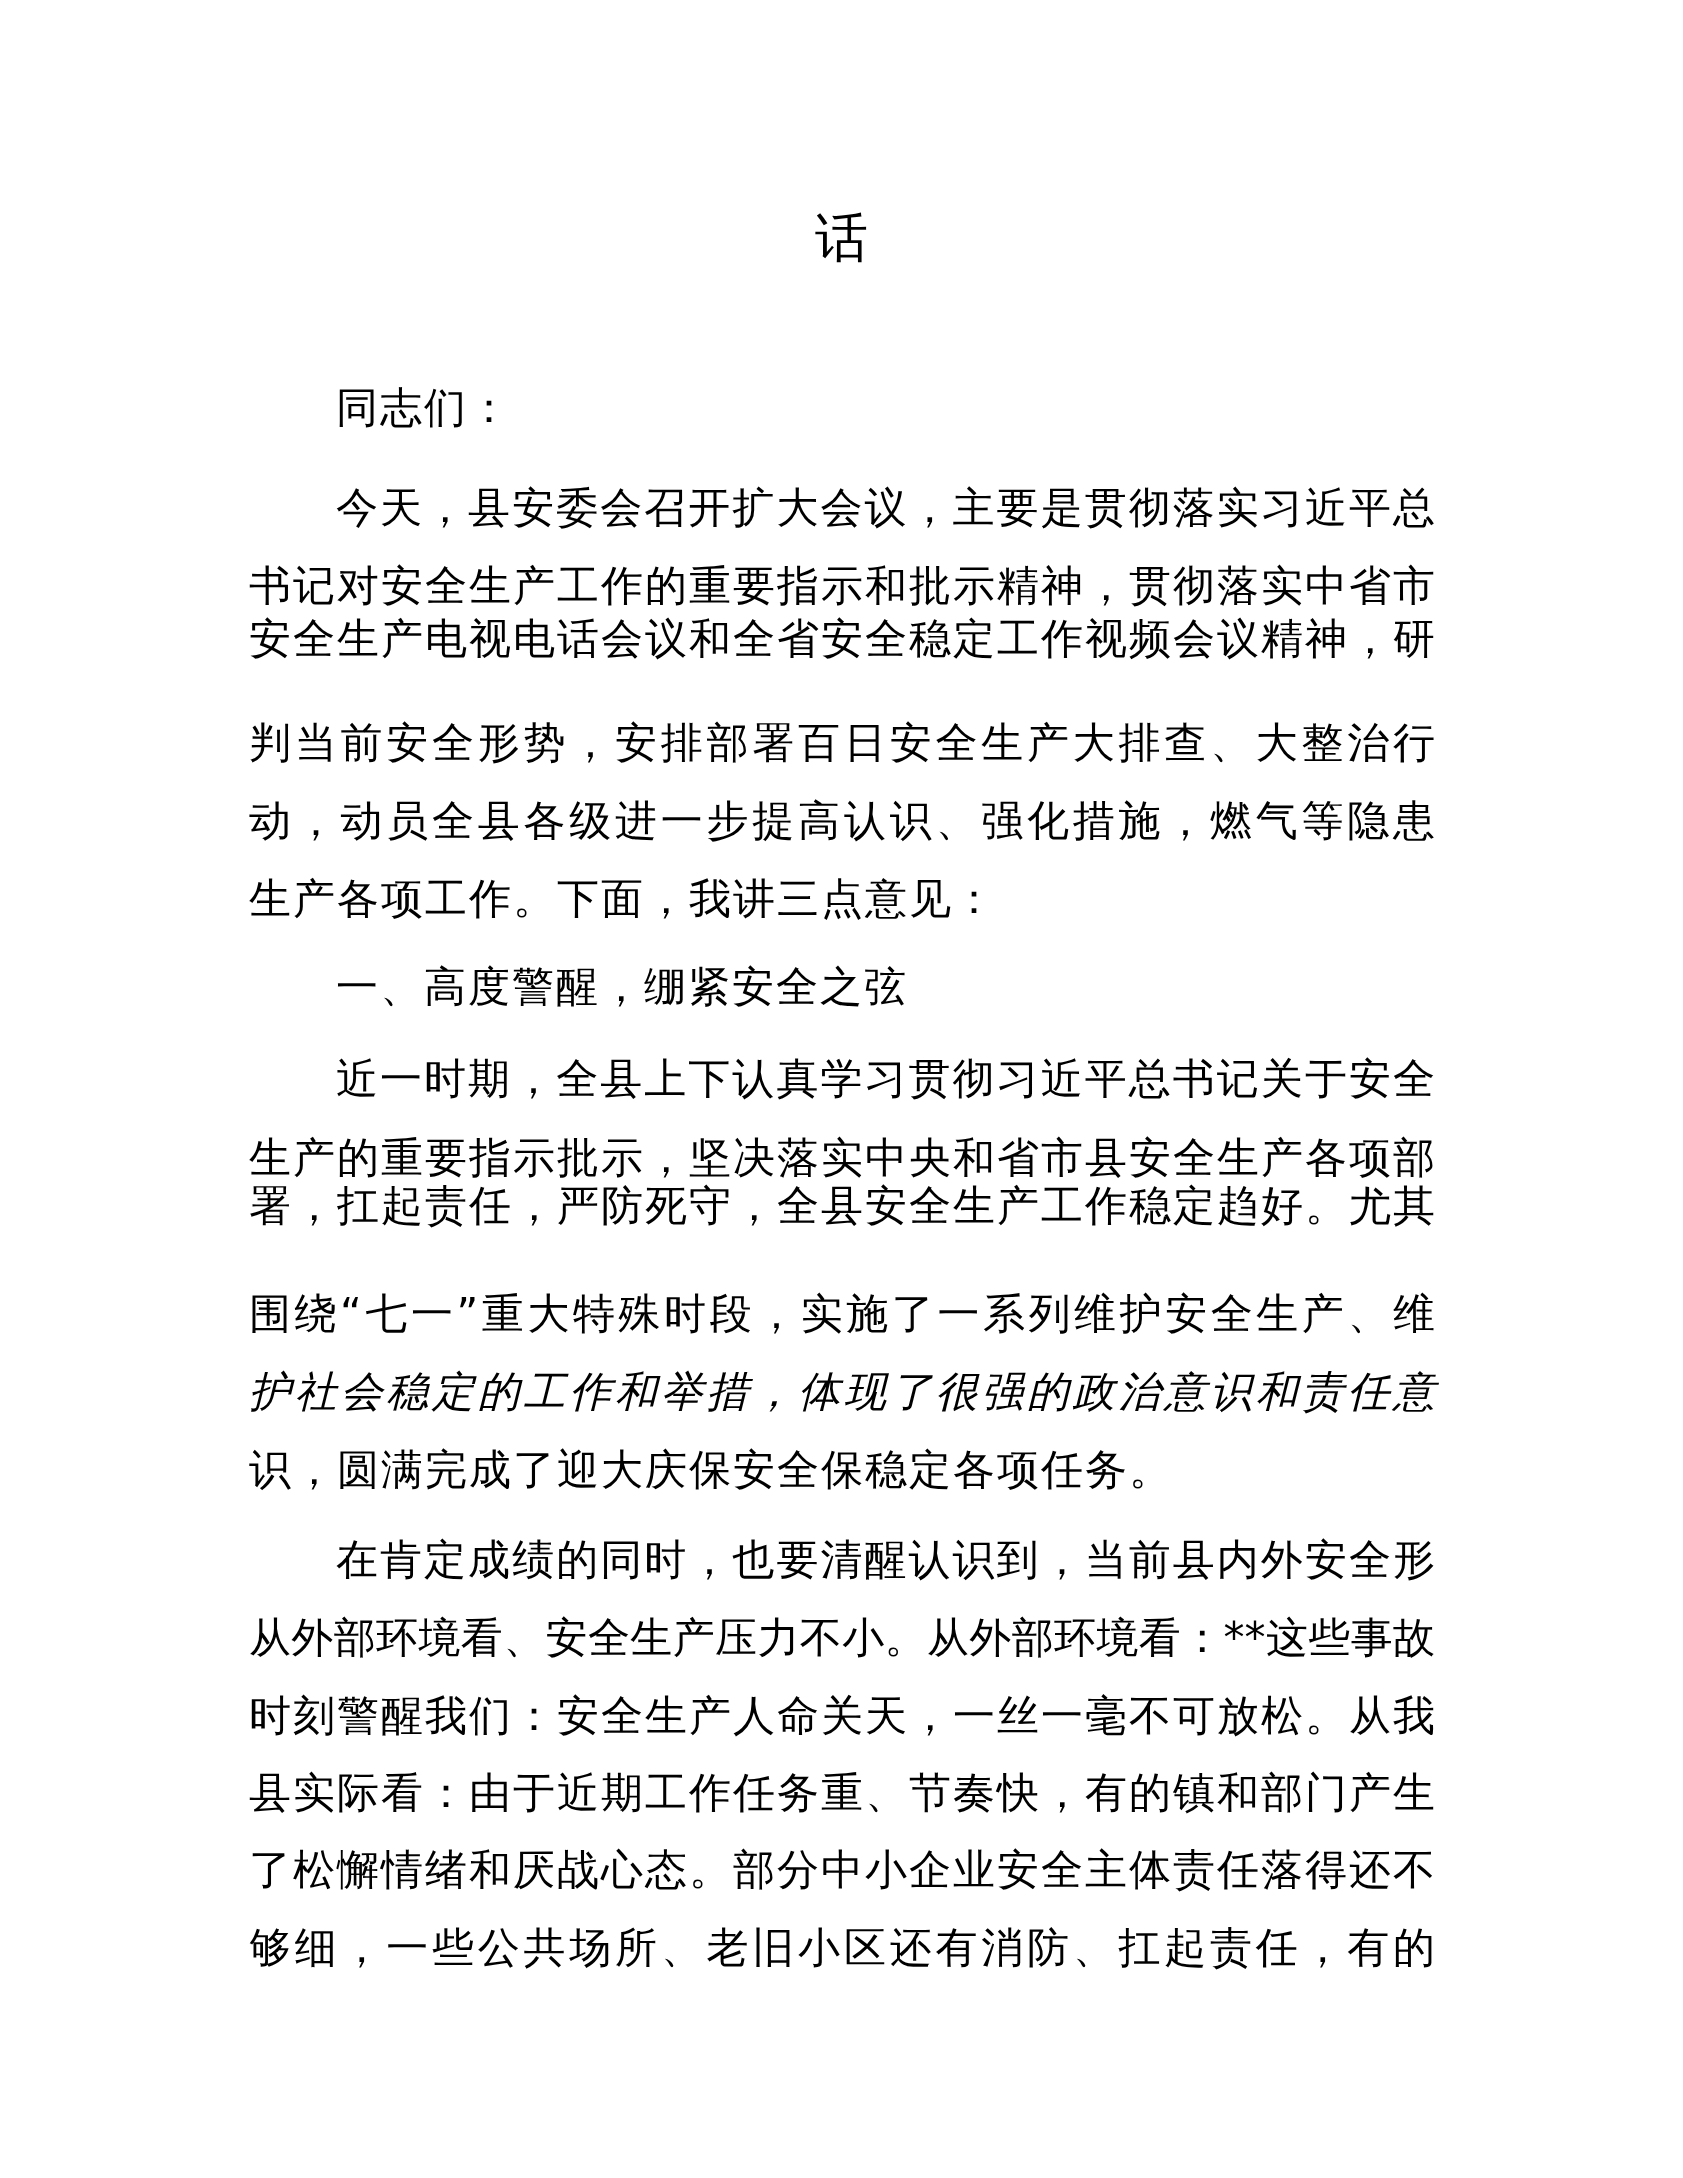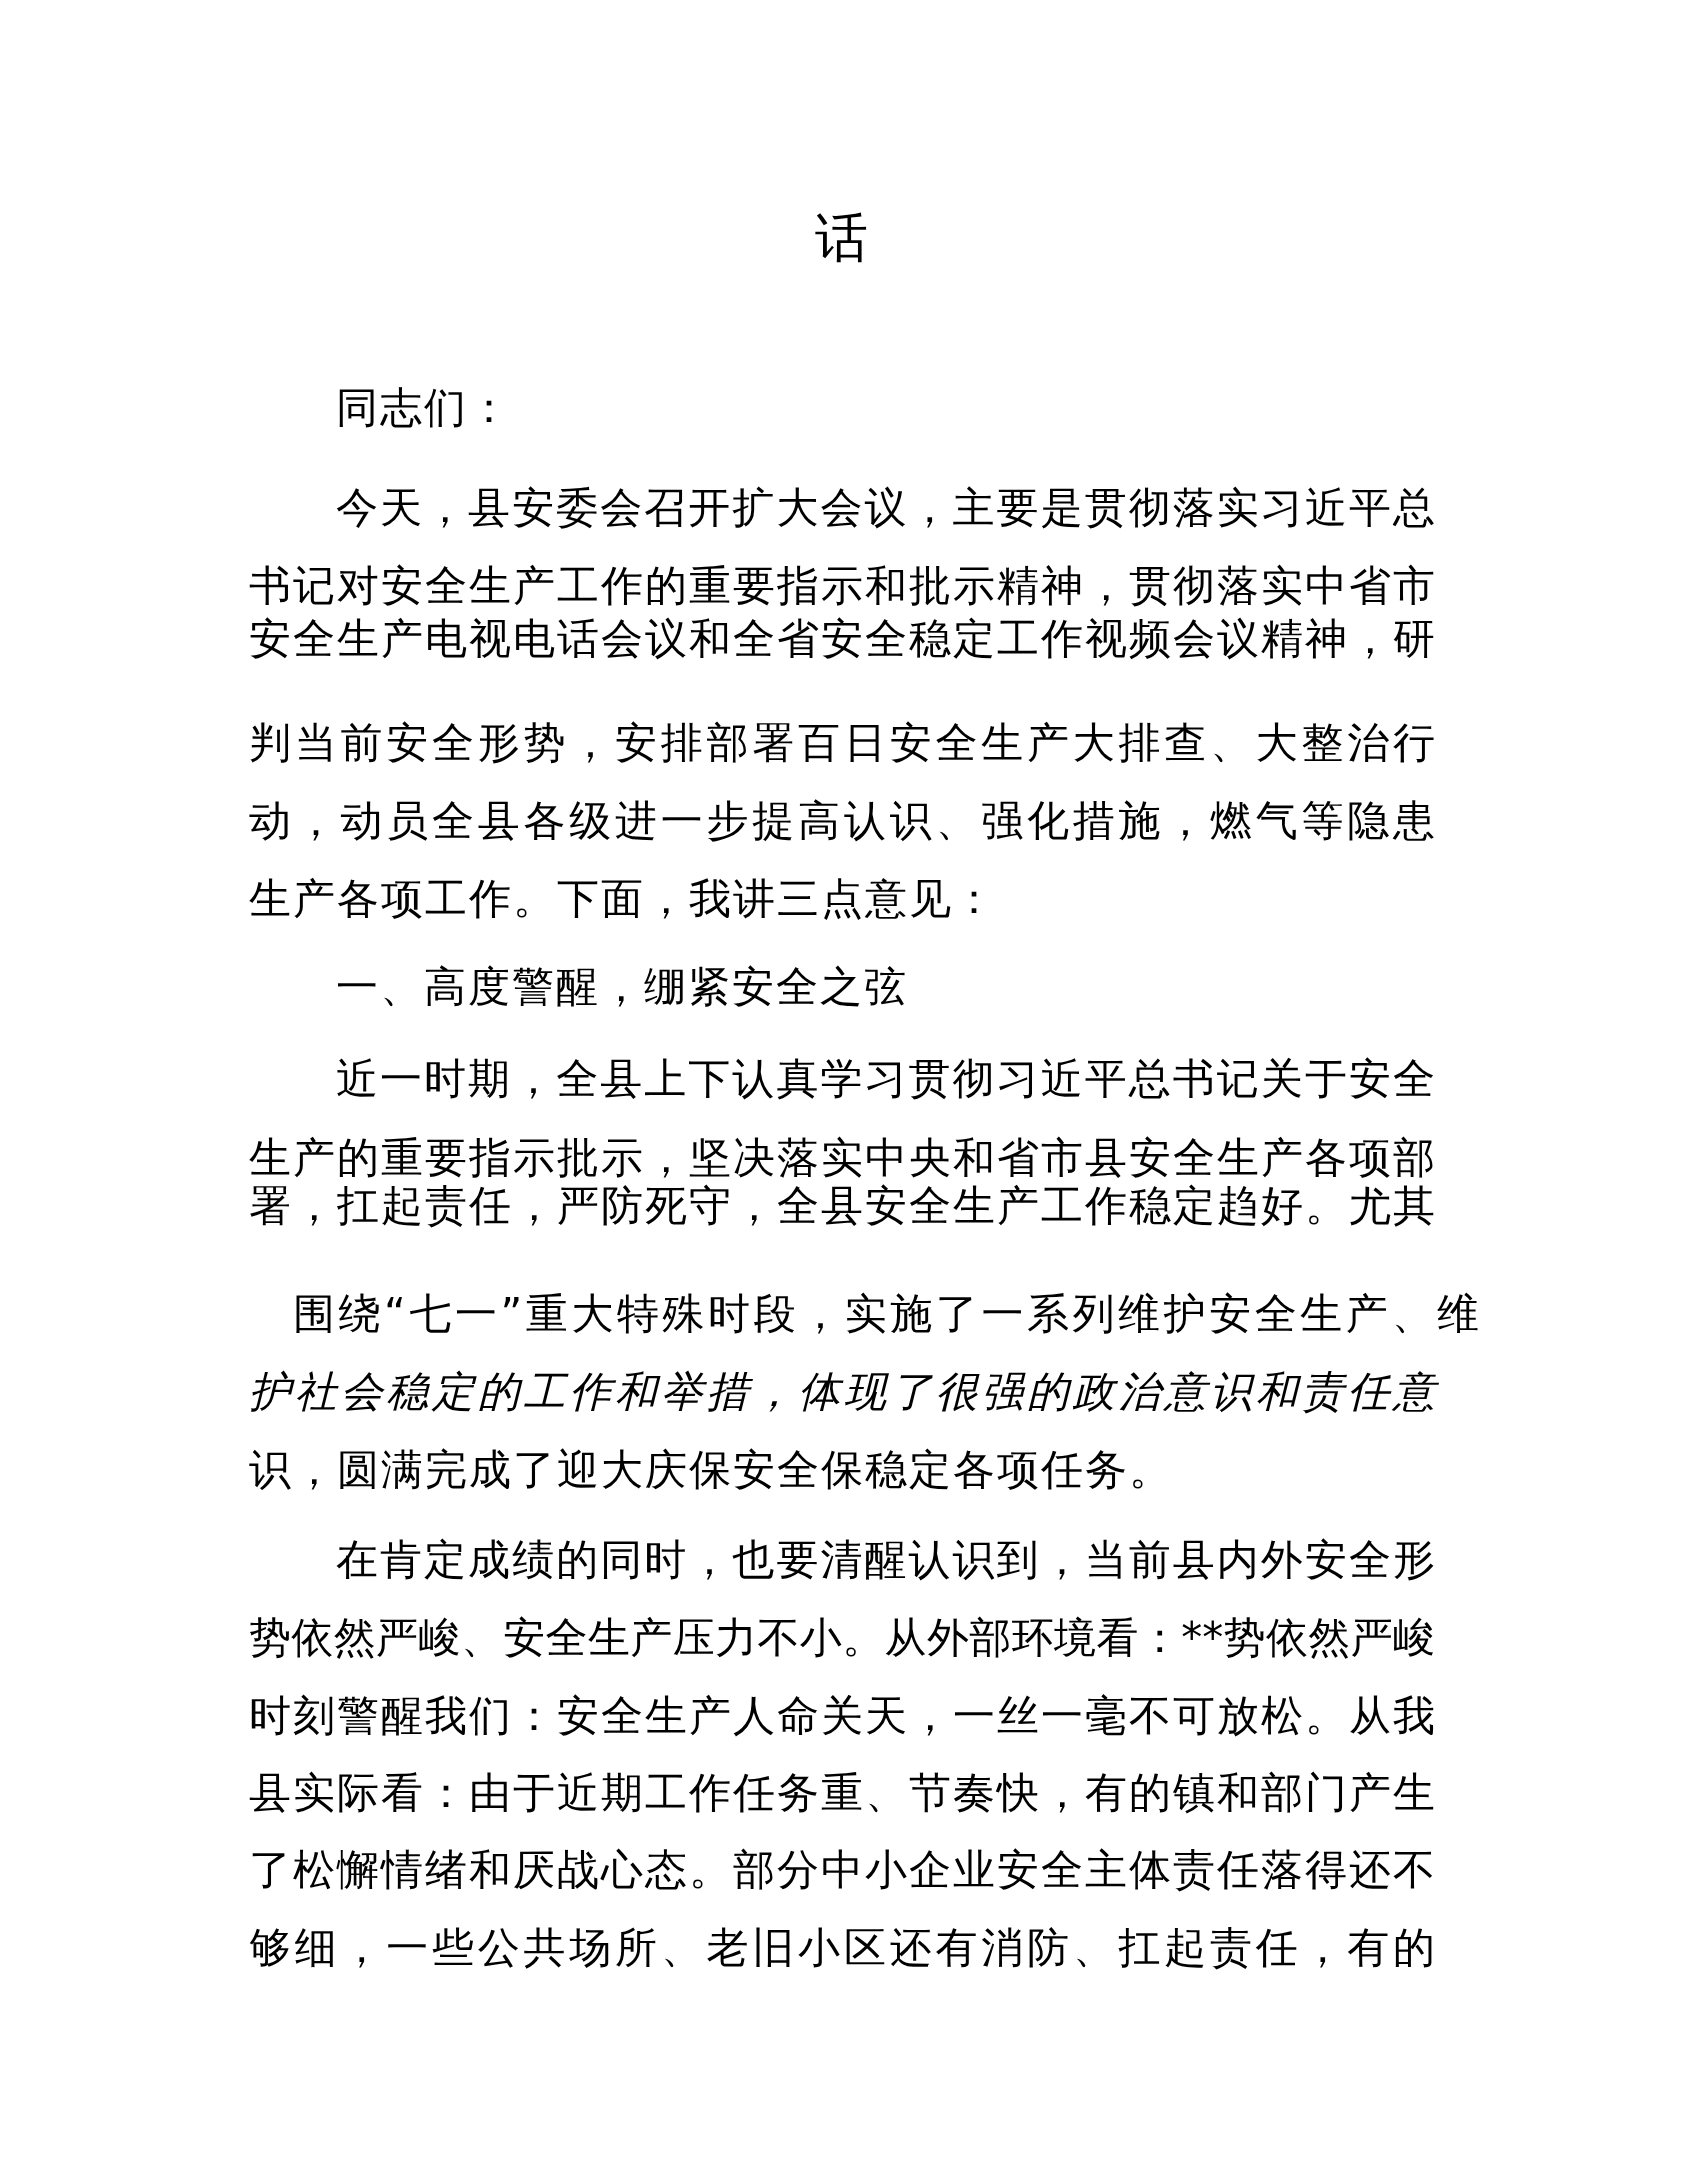--- a/index.html
+++ b/index.html
@@ -85,28 +85,28 @@
       <div class="line" style="top: 791px; letter-spacing: 0px;">动，动员全县各级进一步提高认识、强化措施，燃气等隐患</div>
       <div class="line short" style="top:869px;text-align:right;">生产各项工作。下面，我讲三点意见：</div>
     </div>
 
     <div class="line indent short" style="top:957px;">一、高度警醒，绷紧安全之弦</div>
 
     <div>
       <div class="line indent" style="top: 1049px; letter-spacing: 0px;">近一时期，全县上下认真学习贯彻习近平总书记关于安全</div>
       <div class="line" style="top: 1128px; letter-spacing: 0px;">生产的重要指示批示，坚决落实中央和省市县安全生产各项部</div>
       <div class="line" style="top: 1146px; letter-spacing: 0px; margin-top: 30px;">署，扛起责任，严防死守，全县安全生产工作稳定趋好。尤其</div>
-      <div class="line" style="top: 1284px; letter-spacing: 0px; margin-left: 44px;">围绕“七一”重大特殊时段，实施了一系列维护安全生产、维</div>
+      <div class="line" style="top: 1284px; letter-spacing: 0px;">围绕“七一”重大特殊时段，实施了一系列维护安全生产、维</div>
       <div class="line" style="top: 1362px; letter-spacing: 0px; font-style: italic;">护社会稳定的工作和举措，体现了很强的政治意识和责任意</div>
       <div class="line short" style="top:1440px;">识，圆满完成了迎大庆保安全保稳定各项任务。</div>
     </div>
 
     <div>
       <div class="line indent" style="top: 1530px; letter-spacing: 0px;">在肯定成绩的同时，也要清醒认识到，当前县内外安全形</div>
-      <div class="line" style="top: 1608px; letter-spacing: 0px;">势依然严峻、安全生产压力不小。从外部环境看：**势依然严峻</div>
+      <div class="line" style="top: 1608px; letter-spacing: 0px;">从外部环境看、安全生产压力不小。从外部环境看：**这些事故</div>
       <div class="line" style="top: 1686px; letter-spacing: 0px;">时刻警醒我们：安全生产人命关天，一丝一毫不可放松。从我</div>
       <div class="line" style="top: 1763px; letter-spacing: 0px;">县实际看：由于近期工作任务重、节奏快，有的镇和部门产生</div>
       <div class="line" style="top: 1840px; letter-spacing: 0px;">了松懈情绪和厌战心态。部分中小企业安全主体责任落得还不</div>
       <div class="line" style="top: 1918px; letter-spacing: 0px;">够细，一些公共场所、老旧小区还有消防、扛起责任，有的</div>
     </div>
 
   </div>
 </div>
 
 

